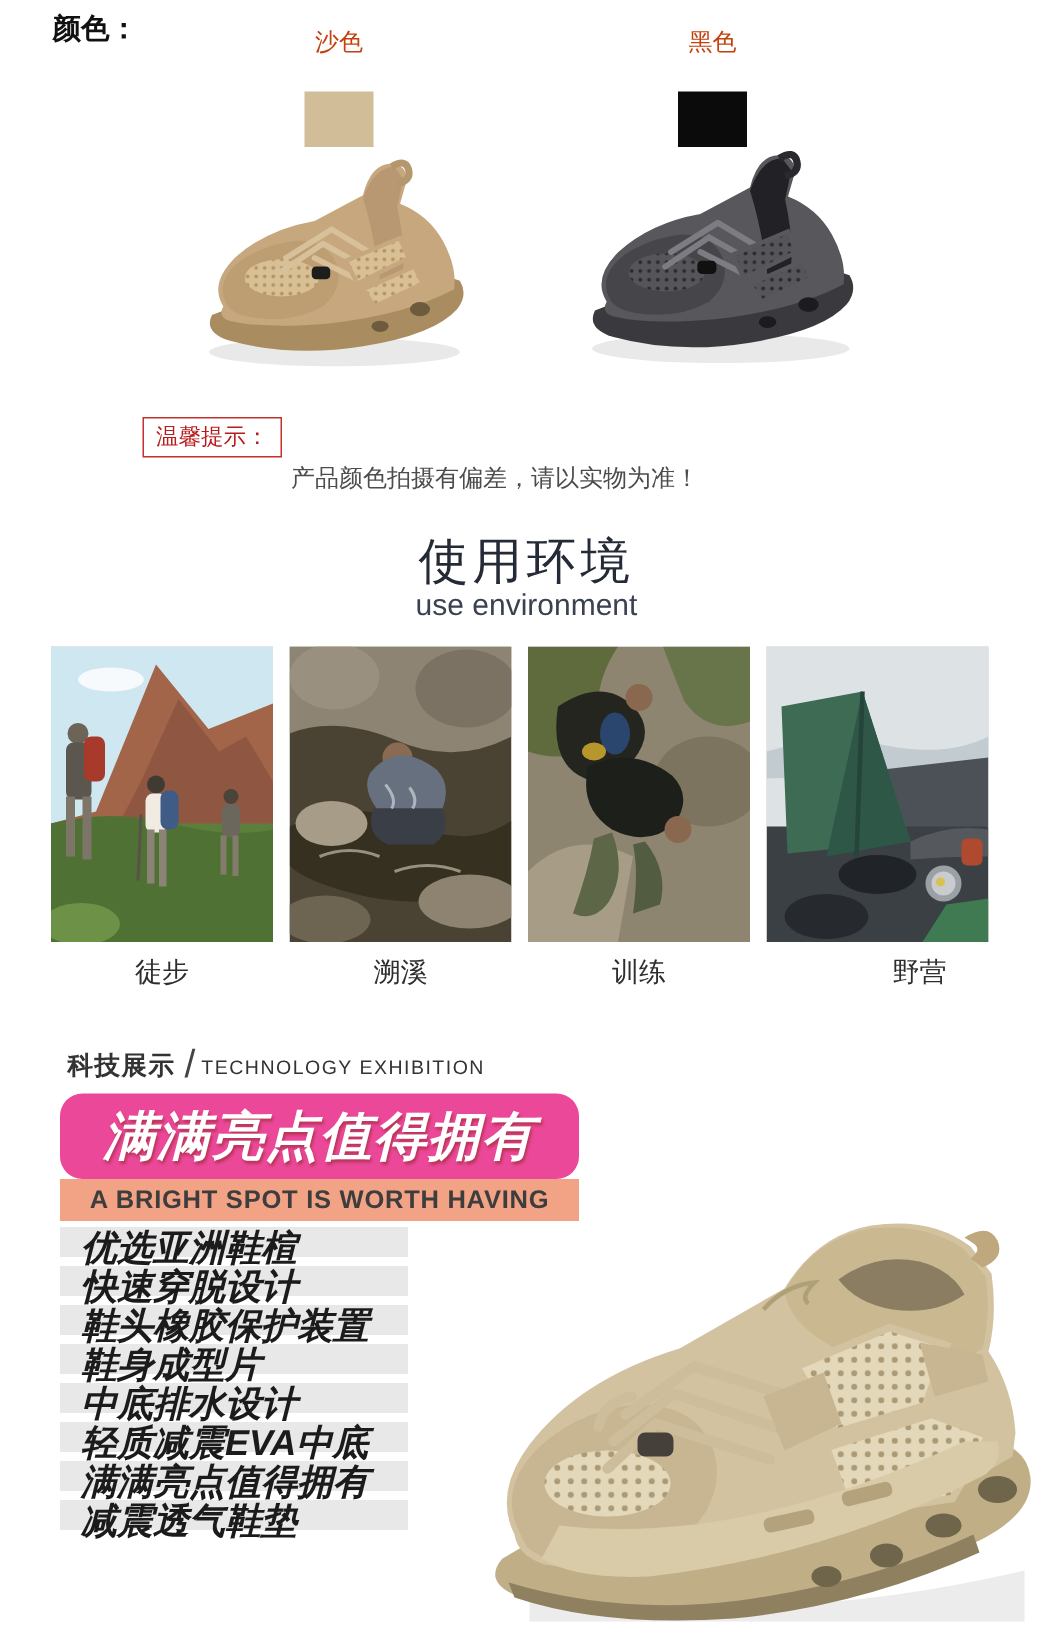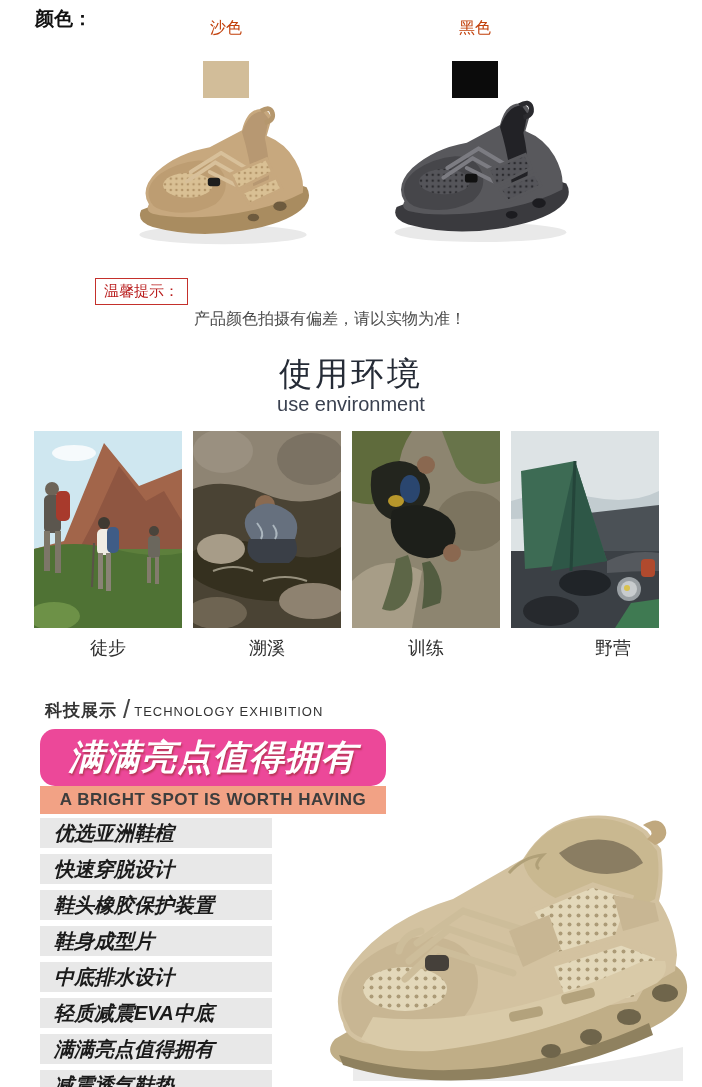--- a/index.html
+++ b/index.html
@@ -39,22 +39,22 @@
   .tech-sub{font-size:13px;font-weight:normal;letter-spacing:1px;}
   .banner{position:absolute;left:40px;top:729px;width:346px;}
   .banner-top{height:57px;display:flex;align-items:center;justify-content:center;}
   .banner-top span{font-size:35px;font-weight:bold;font-style:italic;color:#fff;
                    letter-spacing:1px;text-shadow:1px 2px 2px rgba(120,30,5,.45);}
   .banner-bottom{height:28px;display:flex;align-items:center;justify-content:center;}
   .banner-bottom span{font-size:17px;font-weight:bold;color:#3d3d3d;letter-spacing:.5px;}
   
   .features{position:absolute;left:40px;top:818px;}
   .feature-bar{background:#e8e8e8;min-width:202px;width:fit-content;
-               padding:0 16px 0 14px;height:30px;line-height:30px;margin-bottom:6px;
-               font-size:20px;font-weight:bold;font-style:italic;color:#1b1b1b;white-space:nowrap;}
+               padding:0 16px 0 14px;height:20px;line-height:30px;margin-bottom:6px;
+               font-size:24px;font-weight:bold;font-style:italic;color:#1b1b1b;white-space:nowrap;}
   
   .big-shoe{position:absolute;left:313px;top:803px;width:389px;height:284px;}
 </style>
 </head>
 <body>
 
 <div class="page">
 
   <div class="color-label">颜色：</div>
 

